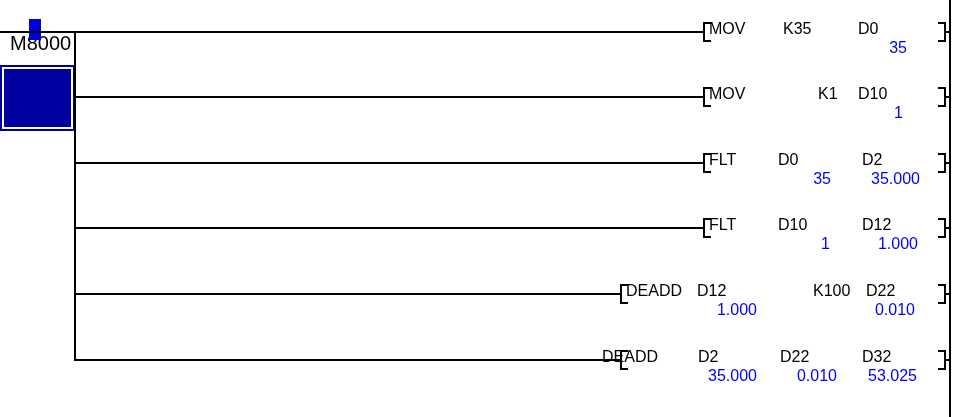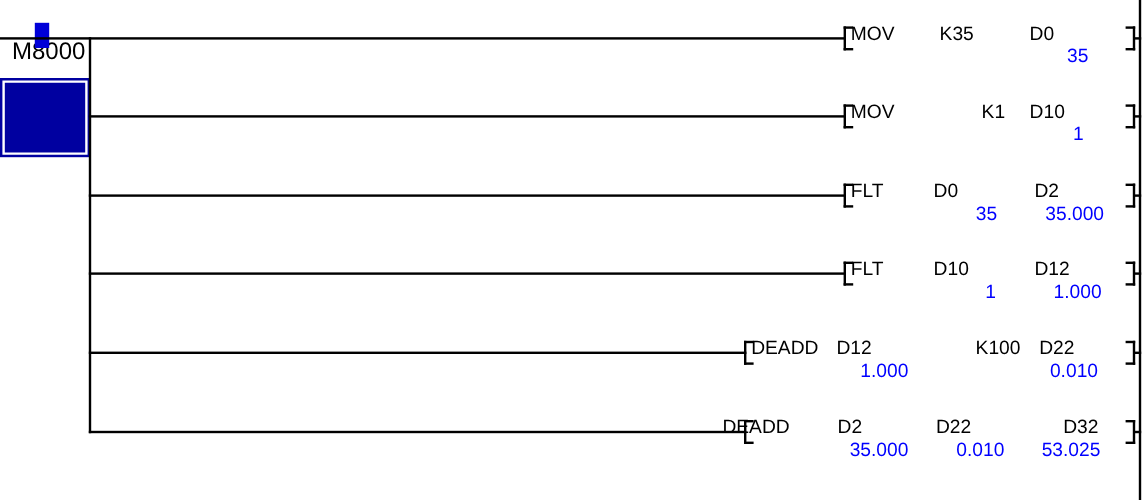--- a/index.html
+++ b/index.html
@@ -110,19 +110,19 @@
         <div class="hline" style="left: 945px; top: 293px; width: 6px;"></div>
       </div>
       <div>
         <div class="hline" style="left: 74px; top: 359px; width: 548px;"></div>
         <div class="open-bracket" style="left: 620px; top: 350px;"></div>
         <div class="instr-text" style="left: 602px; top: 347px;">DEADD</div>
         <div class="operand-text" style="left: 698px; top: 347px;">D2</div>
         <div class="monitor-value" style="left: 647px; top: 367px; color: rgb(0, 0, 255);">35.000</div>
         <div class="operand-text" style="left: 780px; top: 347px;">D22</div>
         <div class="monitor-value" style="left: 727px; top: 367px; color: rgb(0, 0, 255);">0.010</div>
-        <div class="operand-text" style="left: 886px; top: 347px;">D32</div>
+        <div class="operand-text" style="left: 862px; top: 347px;">D32</div>
         <div class="monitor-value" style="left: 807px; top: 367px; color: rgb(0, 0, 255);">53.025</div>
         <div class="close-bracket" style="left: 938px; top: 350px;"></div>
         <div class="hline" style="left: 945px; top: 359px; width: 6px;"></div>
       </div>
     </div>
 </div>
 
 </body></html>

